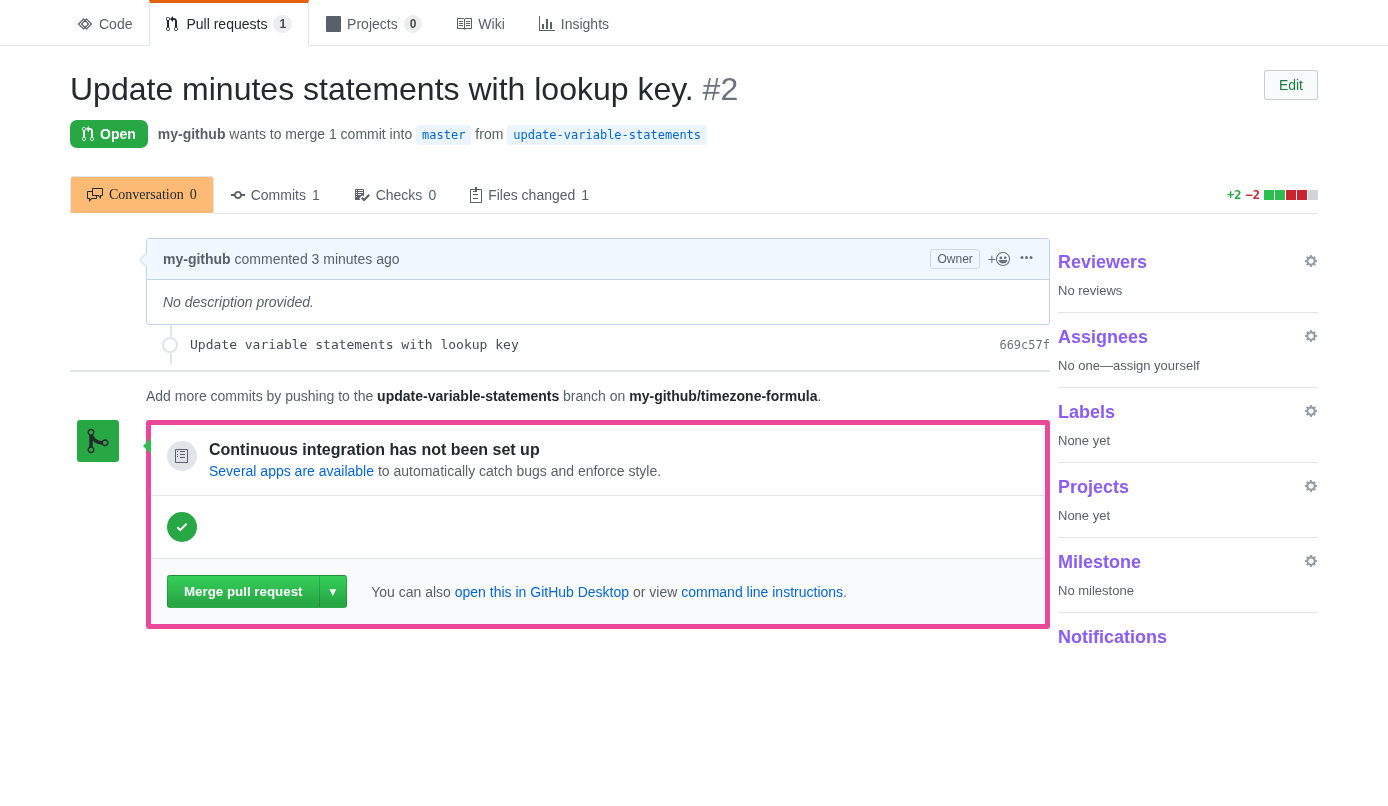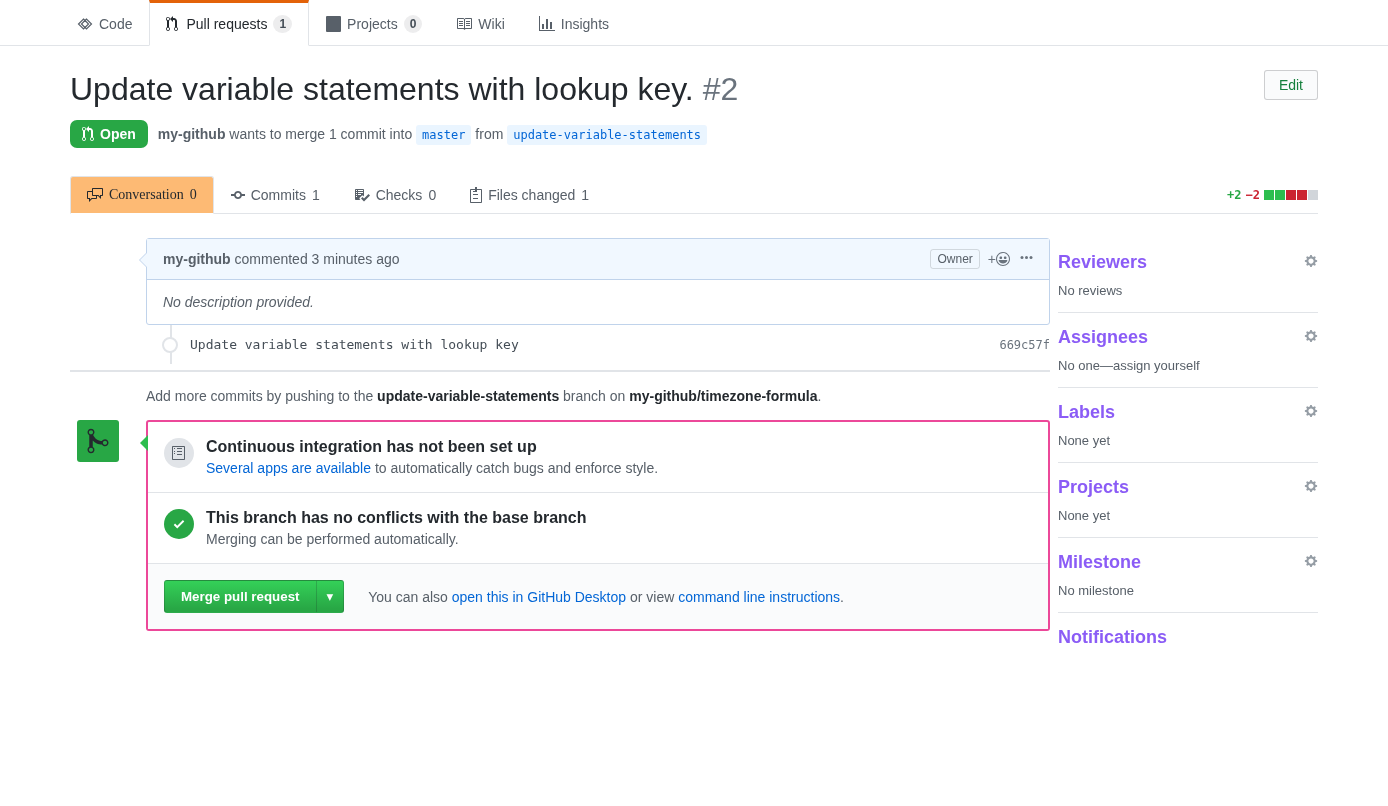--- a/index.html
+++ b/index.html
@@ -49,21 +49,21 @@
 .timeline-line { position: absolute; left: 24px; top: 0; bottom: 0; width: 2px; background: #e1e4e8; }
 .timeline-badge { position: absolute; left: 16px; top: 12px; width: 16px; height: 16px; background: #fff; border: 2px solid #e1e4e8; border-radius: 50%; }
 .commit-row { display: flex; align-items: center; gap: 10px; }
 .commit-msg { font-family: SFMono-Regular, Consolas, monospace; font-size: 13px; color: #444d56; flex: 1; }
 .commit-sha { font-family: SFMono-Regular, Consolas, monospace; font-size: 12px; color: #6a737d; }
 .push-hint { margin: 16px 0 16px 76px; color: #586069; }
 .push-hint strong { font-weight: 600; color: #24292e; }
 .merge-box-wrapper { display: flex; gap: 20px; }
 .merge-indicator { width: 56px; display: flex; justify-content: center; }
 .merge-indicator-badge { width: 42px; height: 42px; background: #28a745; border-radius: 3px; display: flex; align-items: center; justify-content: center; }
-.merge-box { flex: 1; border: 2px solid #ec4899; border-radius: 3px; position: relative; }
+.merge-box { flex: 1; border: 5px solid #ec4899; border-radius: 3px; position: relative; }
 .merge-box::before { content: ""; position: absolute; left: -8px; top: 13px; width: 0; height: 0; border-top: 8px solid transparent; border-bottom: 8px solid transparent; border-right: 8px solid #2cbe4e; }
 .merge-section { padding: 16px; border-bottom: 1px solid #e1e4e8; display: flex; gap: 12px; }
 .merge-section:last-child { border-bottom: none; background: #fafbfc; }
 .status-icon { width: 30px; height: 30px; border-radius: 50%; display: flex; align-items: center; justify-content: center; flex-shrink: 0; }
 .status-icon.gray { background: #e1e4e8; color: #586069; }
 .status-icon.green { background: #28a745; color: #fff; }
 .merge-section h3 { font-size: 16px; font-weight: 600; margin-bottom: 4px; }
 .merge-section p { color: #586069; }
 .merge-section a { color: #0366d6; text-decoration: none; }
 .merge-btn-group { display: flex; }
@@ -125,21 +125,21 @@
         </span>
     <span>Insights</span>
   </a>
 </div>
 </nav>
 
 <div class="container">
   <div class="pr-header">
     <div class="pr-title-row">
       <h1 class="pr-title">
-        <span>Update variable statements with lookup key.</span>
+        <span>Update minutes statements with lookup key.</span>
         <span class="pr-number">#2</span>
       </h1>
       <button class="edit-btn">Edit</button>
     </div>
     <div class="pr-meta-row">
       <span class="state-open">
         <span class="icon">
             <svg width="14" height="16" viewBox="0 0 14 16">
               <path fill="#fff" d="M11 11.28V5c-.03-.78-.34-1.47-.94-2.06C9.46 2.35 8.78 2.03 8 2H7V0L4 3l3 3V4h1c.27.02.48.11.69.31.21.2.3.42.31.69v6.28A1.993 1.993 0 0010 15a1.993 1.993 0 001-3.72zm-1 2.92c-.66 0-1.2-.55-1.2-1.2 0-.65.55-1.2 1.2-1.2.65 0 1.2.55 1.2 1.2 0 .65-.55 1.2-1.2 1.2zM4 3c0-1.11-.89-2-2-2a1.993 1.993 0 00-1 3.72v6.56A1.993 1.993 0 002 15a1.993 1.993 0 001-3.72V4.72c.59-.34 1-.98 1-1.72zm-.8 10c0 .66-.55 1.2-1.2 1.2-.65 0-1.2-.55-1.2-1.2 0-.65.55-1.2 1.2-1.2.65 0 1.2.55 1.2 1.2zM2 4.2C1.34 4.2.8 3.65.8 3c0-.65.55-1.2 1.2-1.2.65 0 1.2.55 1.2 1.2 0 .65-.55 1.2-1.2 1.2z"></path>
             </svg>
@@ -257,24 +257,20 @@
               <h3>Continuous integration has not been set up</h3>
               <p><a>Several apps are available</a><span> to automatically catch bugs and enforce style.</span></p>
             </div>
           </div>
           <div class="merge-section">
             <div class="status-icon green">
                 <svg width="14" height="14" viewBox="0 0 12 16" fill="#fff">
                   <path d="M12 5l-8 8-4-4 1.5-1.5L4 10l6.5-6.5L12 5z"></path>
                 </svg>
               </div>
-            <div>
-              <h3>This branch has no conflicts with the base branch</h3>
-              <p>Merging can be performed automatically.</p>
-            </div>
           </div>
           <div class="merge-section">
             <div class="merge-btn-group">
               <button class="merge-btn">Merge pull request</button>
               <button class="merge-btn-dd">▾</button>
             </div>
             <span class="merge-alt">
               <span>You can also </span><a>open this in GitHub Desktop</a><span> or view </span><a>command line instructions</a><span>.</span>
             </span>
           </div>

